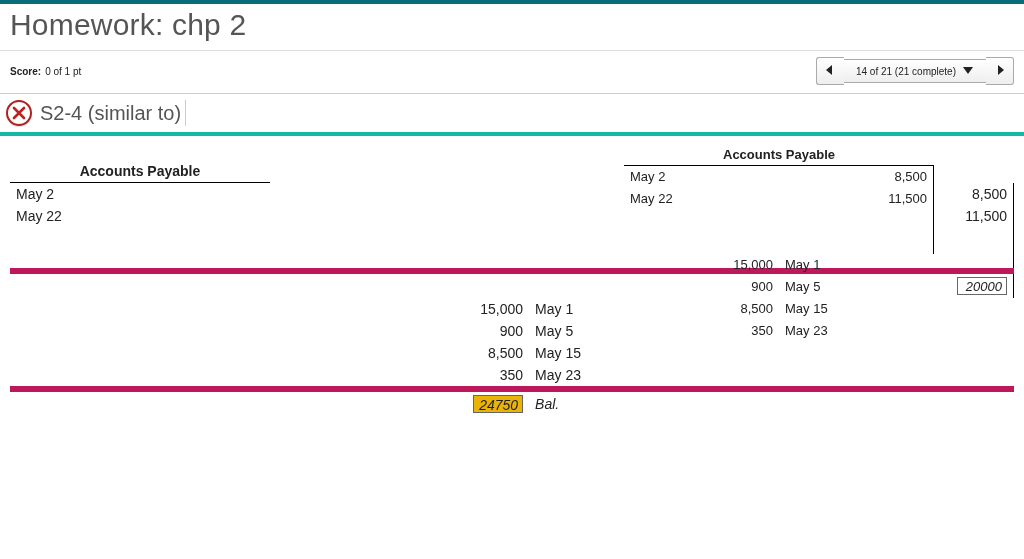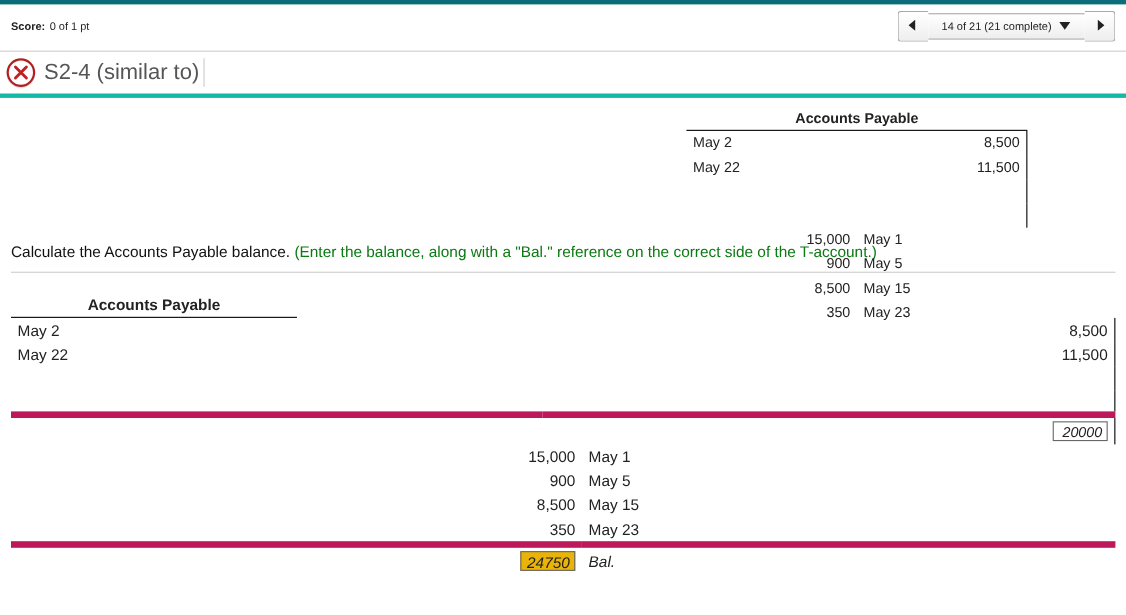--- a/index.html
+++ b/index.html
@@ -46,20 +46,21 @@
   .sum-row td { border-top: 6px solid #be185d; font-style: italic;}
   .inputcell { display:inline-block; border:1px solid #666; height:18px; min-width:50px; text-align:right; padding:0 4px; line-height:18px; background:#fff; font-family: inherit; font-size: 13px;}
   .boxed { display:inline-block; border:1px solid #666; height:18px; min-width:50px; text-align:right; padding:0 4px; line-height:18px; background:#eab308;}
 </style>
 </head>
 <body>
 <div class="page">
 
   <div class="topbar"></div>
 
+  <div class="title">Homework: chp 2</div>
 
   <div class="scorerow">
     <span class="score-label">Score:</span>
     <span>0 of 1 pt</span>
     <div class="nav-group">
       <div class="nav-btn nav-left">
         <span>
           <svg viewBox="0 0 10 10">
               <polygon points="7,0 7,10 1,5" fill="#222"></polygon>
             </svg>
@@ -134,23 +135,20 @@
               </tr>
           <tr>
                 <td class="amt">350</td>
                 <td class="dt">May 23</td>
               </tr>
         </tbody>
           </table>
       </div>
     </div>
 
-    <div class="prompt-line">
-      <span class="prompt-black">Calculate the Accounts Payable balance. </span><span class="prompt-green">(Enter the balance, along with a "Bal." reference on the correct side of the T-account.)</span>
-    </div>
 
     <div class="bottom-t-wrap">
       <div class="t-head">Accounts Payable</div>
       <div class="t-body" style="display:flex;">
         <table class="t-side t-debit">
           <tbody>
               <tr>
                 <td class="dt">May 2</td>
                 <td class="amt">8,500</td>
               </tr>

